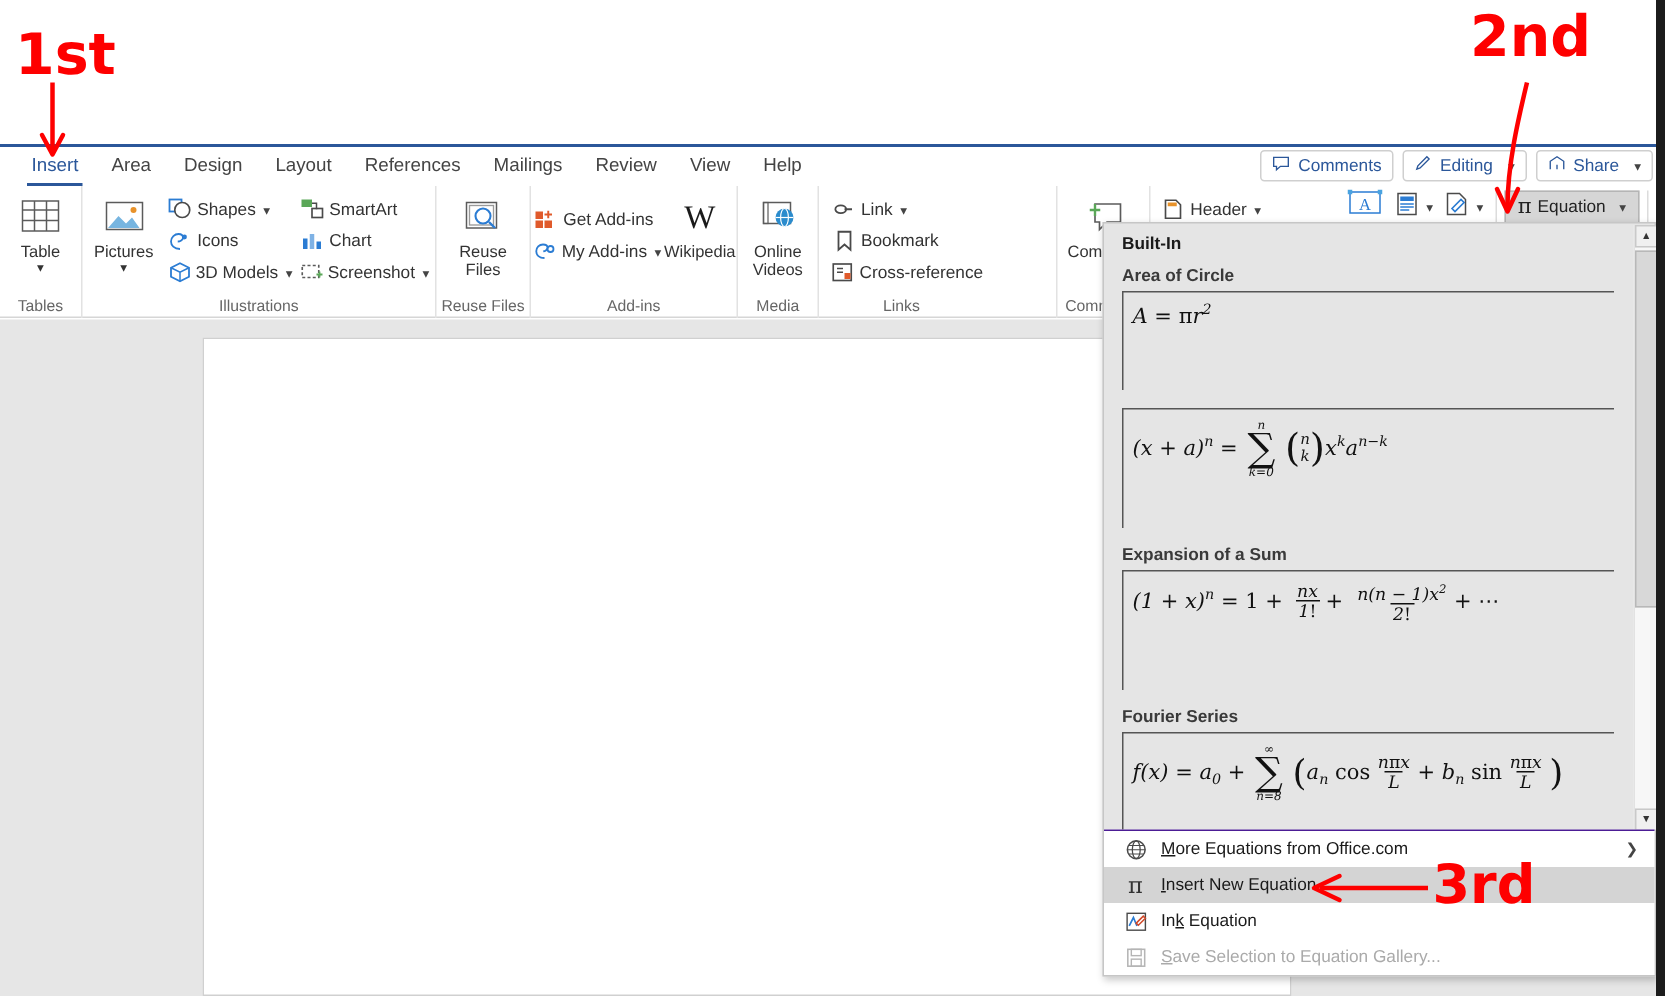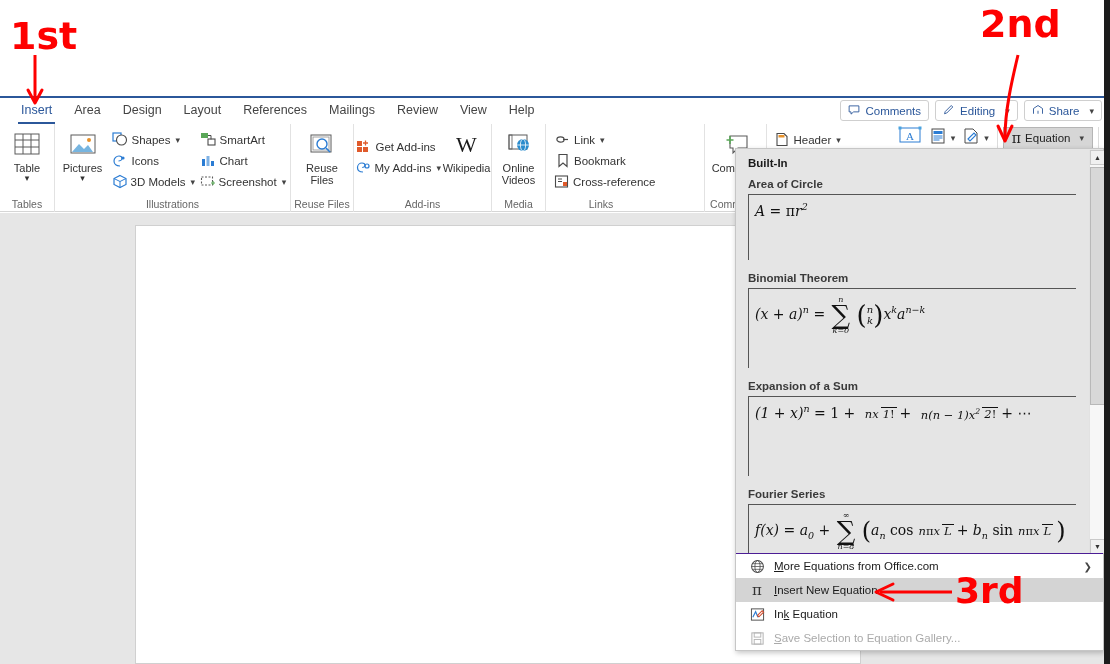--- a/index.html
+++ b/index.html
@@ -122,21 +122,21 @@
   sup { font-size:0.68em; vertical-align: super; }
   sub { font-size:0.68em; vertical-align: sub; }
 
   
   .sum { display:inline-flex; flex-direction:column; align-items:center;
          vertical-align:middle; font-style:normal; margin:0 2px; }
   .sum .lim { font-size:8px; font-style:italic; line-height:9px; }
   .sum .sig { font-size:26px; line-height:22px; font-family:"DejaVu Serif", serif; }
 
   
-  .frac { display:inline-flex; align-items:center;
+  .frac { display:inline-flex; flex-direction:column; align-items:center;
           vertical-align:middle; margin:0 3px; }
   .frac .num { font-size:11.5px; line-height:12px; padding:0 2px; }
   .frac .den { font-size:11.5px; line-height:13px; border-top:1px solid #111; padding:0 2px; }
 
   
   .binom { display:inline-flex; align-items:center; vertical-align:middle; }
   .binom .par { font-size:26px; font-style:normal; line-height:20px; }
   .binom .stack { display:inline-flex; flex-direction:column; align-items:center; font-size:10px; line-height:11px;}
 
   .bigpar { font-size:24px; font-style:normal; vertical-align:middle; line-height:18px;}
@@ -509,21 +509,20 @@
         <div class="dd-header">Built-In</div>
 
         <div>
           <div class="eq-title">Area of Circle</div>
           <div class="eq-box">
             <span class="eq">A <span class="up">=</span> <span class="up">π</span>r<sup>2</sup></span>
           </div>
         </div>
 
         <div>
-          <div class="eq-title">Binomial Theorem</div>
           <div class="eq-box tall">
             <span class="eq">(x <span class="up">+</span> a)<sup>n</sup> <span class="up">=</span>
               <span class="sum">
                   <span class="lim">n</span>
                   <span class="sig">∑</span>
                   <span class="lim">k=0</span>
                 </span>
               <span class="binom">
                   <span class="par">(</span>
                   <span class="stack">

